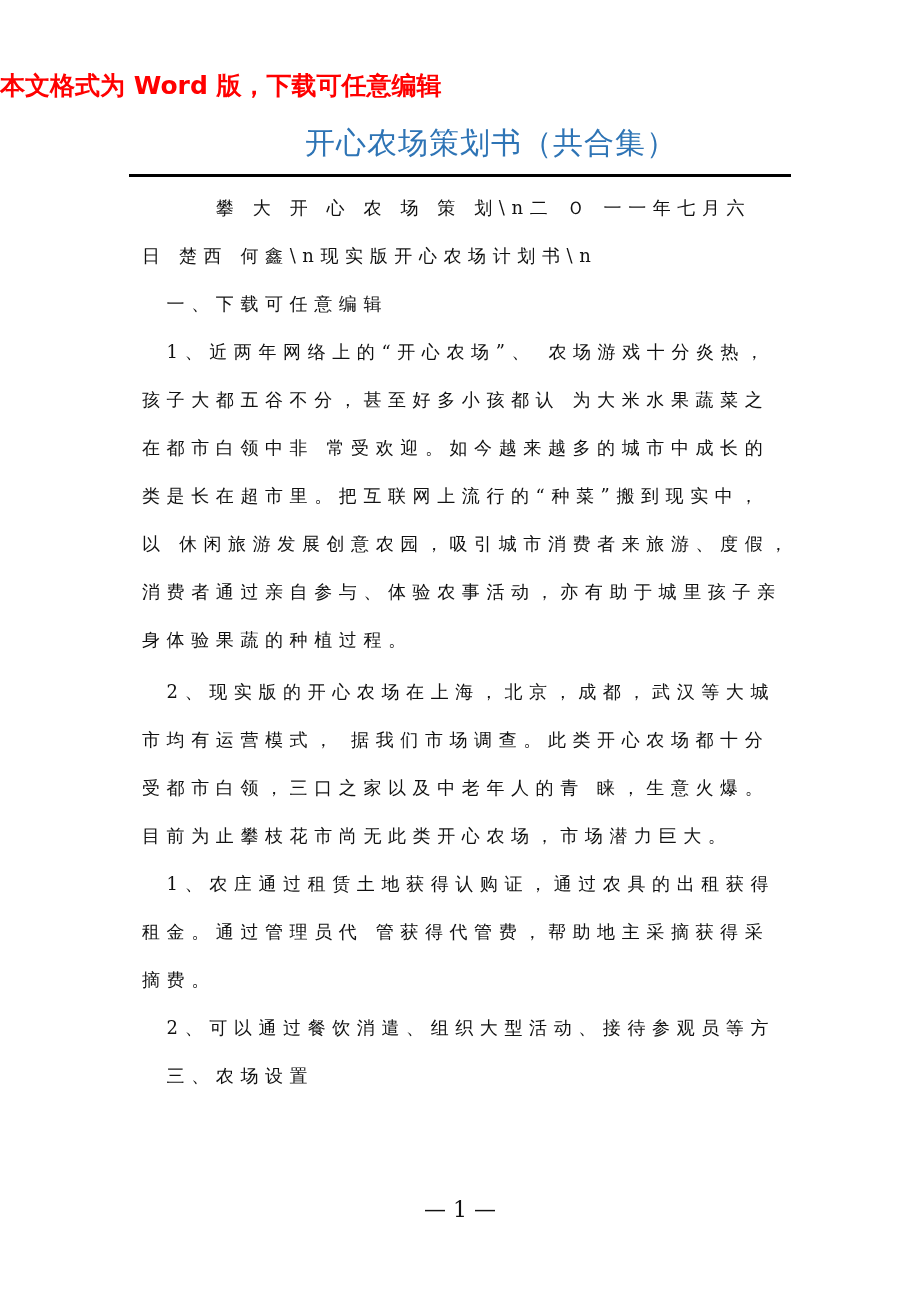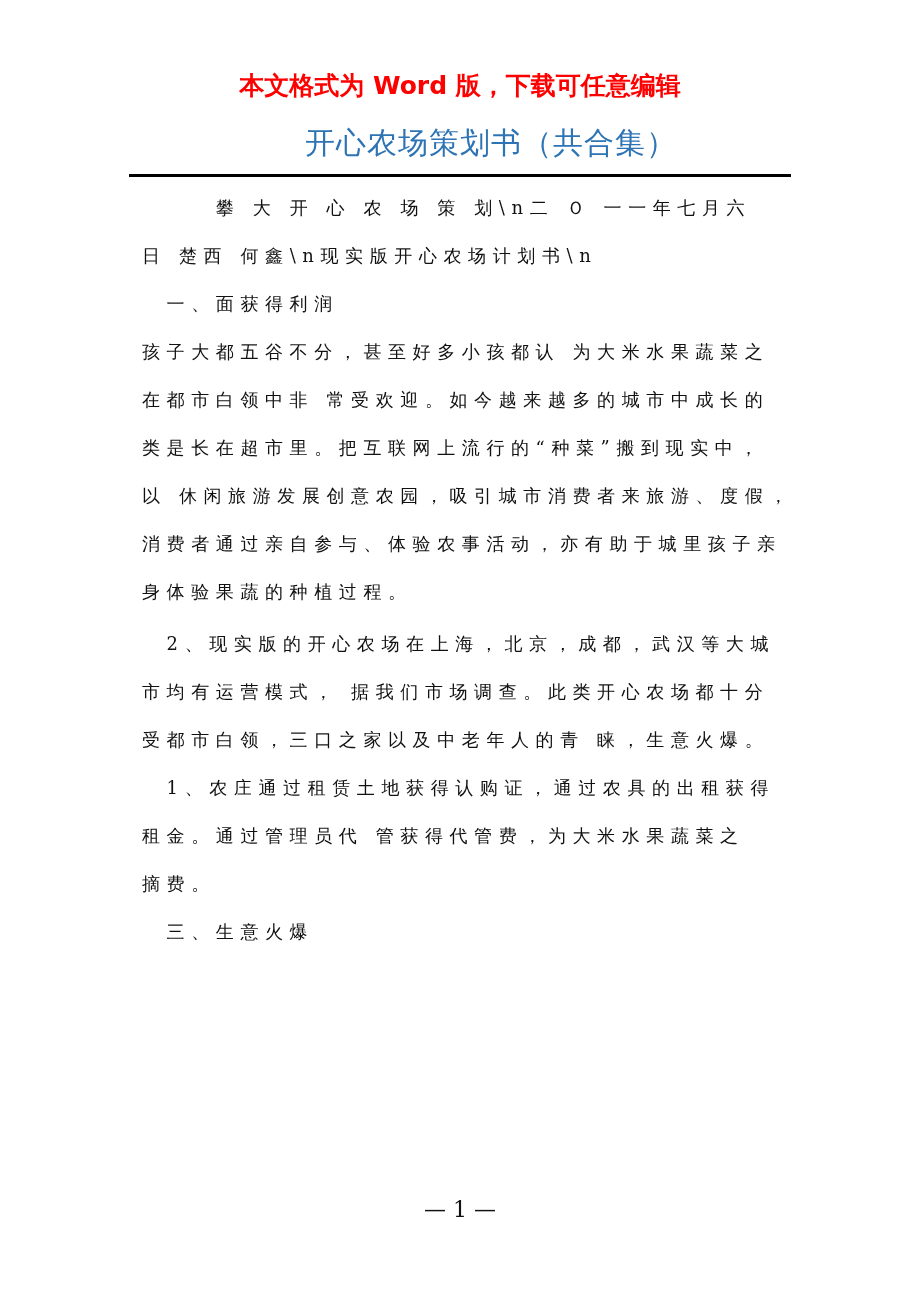--- a/index.html
+++ b/index.html
@@ -1,18 +1,18 @@
 <!DOCTYPE html>
 <html><head>
 <meta charset="utf-8">
 <style>
   html, body { margin: 0; padding: 0; background: #ffffff; }
   body { width: 920px; height: 1302px; position: relative; overflow: hidden;
          font-family: "DejaVu Serif", "Liberation Serif", serif; color: #111; }
-  .banner { position: absolute; top: 68px; left: 0; width: 920px; text-align: center;
+  .banner { position: absolute; top: 68px; left: 0; width: 920px; text-align: left;
             font-family: "DejaVu Sans", "Liberation Sans", sans-serif; font-weight: bold;
             font-size: 25px; line-height: 36px; letter-spacing: 0px; }
   .doc-title { position: absolute; top: 122px; left: 0; width: 920px; text-align: center;
             font-family: "DejaVu Sans", "Liberation Sans", sans-serif;
             font-size: 30px; line-height: 42px; letter-spacing: 1px; margin-left: 31px; }
   .rule { position: absolute; left: 129px; top: 174px; width: 662px; height: 3px; background: #000; }
   .body-text { position: absolute; left: 142px; top: 184px; width: 640px; }
   .line { font-size: 18px; line-height: 48px; height: 48px; white-space: nowrap; letter-spacing: 6.6px; }
   .gap { height: 4px; }
   .footer { position: absolute; top: 1194px; left: 0; width: 920px; text-align: center;
@@ -21,30 +21,33 @@
 </head>
 <body>
 
 <div class="banner" style="color:#ff0000">本文格式为 Word 版，下载可任意编辑</div>
 <div class="doc-title" style="color:#2e74b5">开心农场策划书（共合集）</div>
 <div class="rule"></div>
 
 <div class="body-text">
   <div class="line">　　　攀 大 开 心 农 场 策 划\n二 Ｏ 一一年七月六</div>
   <div class="line">日 楚西 何鑫\n现实版开心农场计划书\n</div>
-  <div class="line">　一、面获得利润</div>
+  <div class="line">　一、下载可任意编辑</div>
+  <div class="line">　1、近两年网络上的“开心农场”、 农场游戏十分炎热，</div>
   <div class="line">孩子大都五谷不分，甚至好多小孩都认 为大米水果蔬菜之</div>
   <div class="line">在都市白领中非 常受欢迎。如今越来越多的城市中成长的</div>
   <div class="line">类是长在超市里。把互联网上流行的“种菜”搬到现实中，</div>
   <div class="line">以 休闲旅游发展创意农园，吸引城市消费者来旅游、度假，</div>
   <div class="line">消费者通过亲自参与、体验农事活动，亦有助于城里孩子亲</div>
   <div class="line">身体验果蔬的种植过程。</div>
   <div class="gap"></div>
   <div class="line">　2、现实版的开心农场在上海，北京，成都，武汉等大城</div>
   <div class="line">市均有运营模式， 据我们市场调查。此类开心农场都十分</div>
   <div class="line">受都市白领，三口之家以及中老年人的青 睐，生意火爆。</div>
+  <div class="line">目前为止攀枝花市尚无此类开心农场，市场潜力巨大。</div>
   <div class="line">　1、农庄通过租赁土地获得认购证，通过农具的出租获得</div>
-  <div class="line">租金。通过管理员代 管获得代管费，为大米水果蔬菜之</div>
+  <div class="line">租金。通过管理员代 管获得代管费，帮助地主采摘获得采</div>
   <div class="line">摘费。</div>
-  <div class="line">　三、生意火爆</div>
+  <div class="line">　2、可以通过餐饮消遣、组织大型活动、接待参观员等方</div>
+  <div class="line">　三、农场设置</div>
 </div>
 
 <div class="footer">— 1 —</div>
 
 </body></html>

